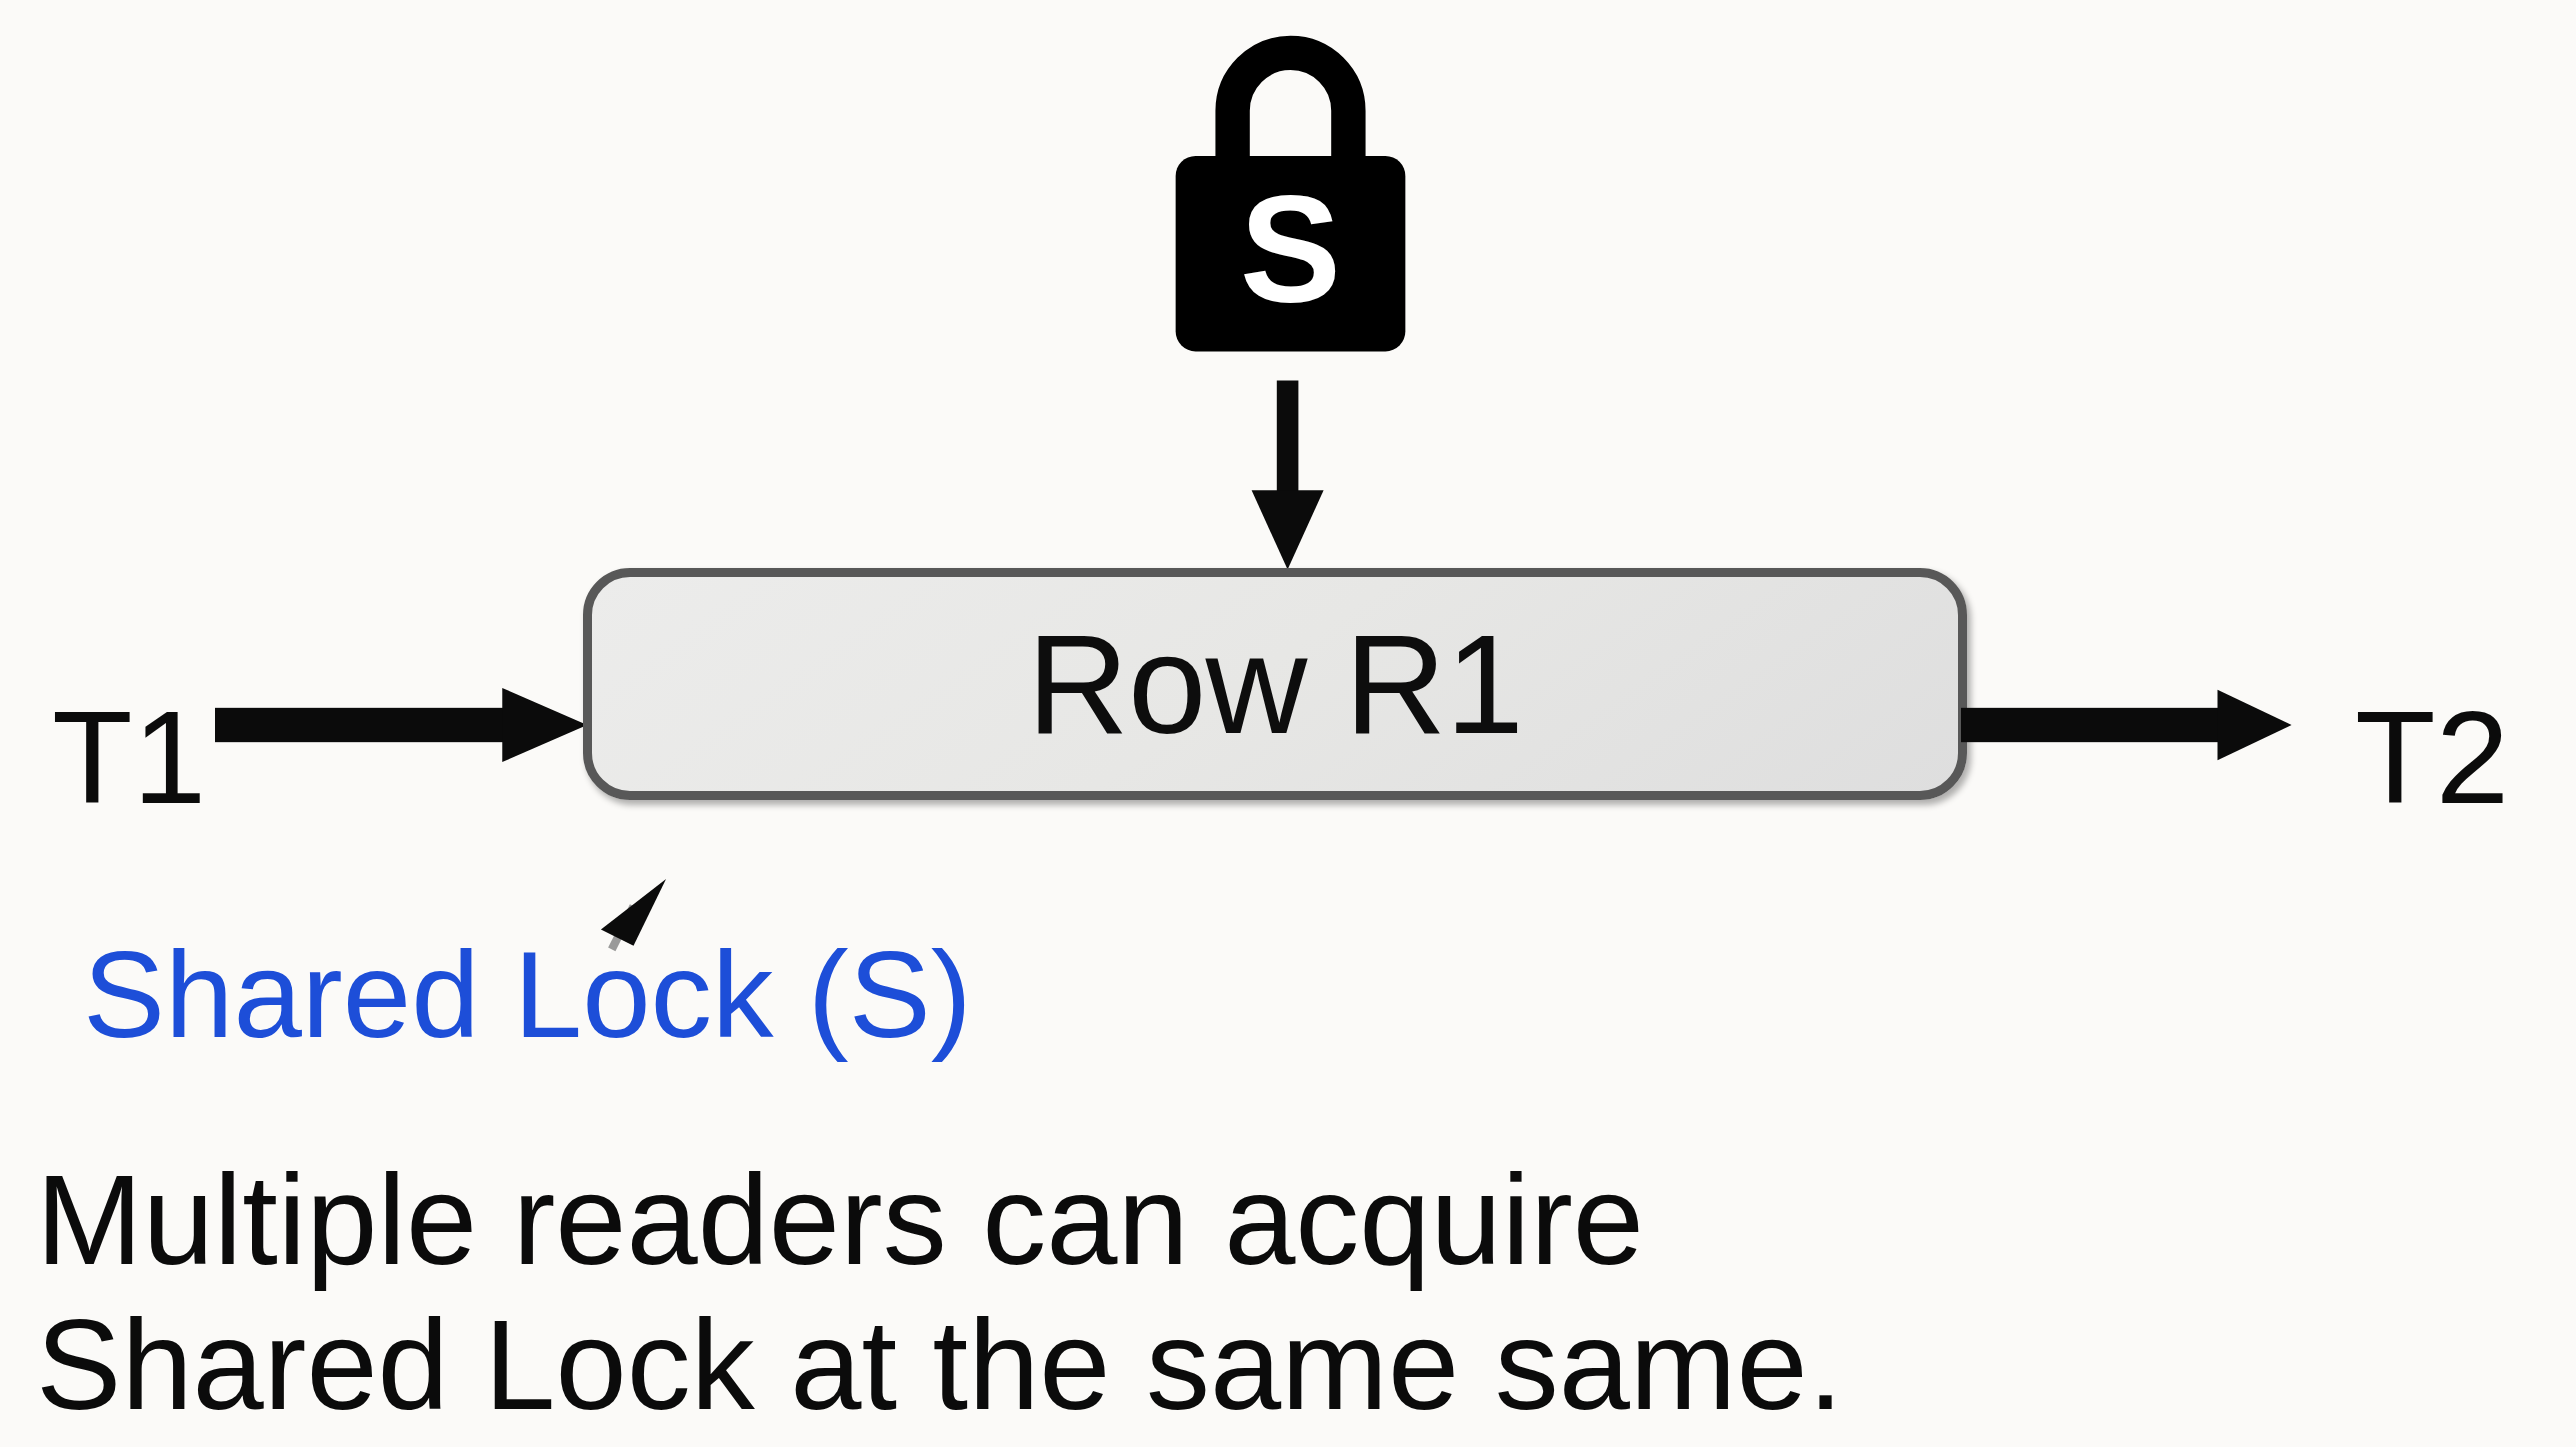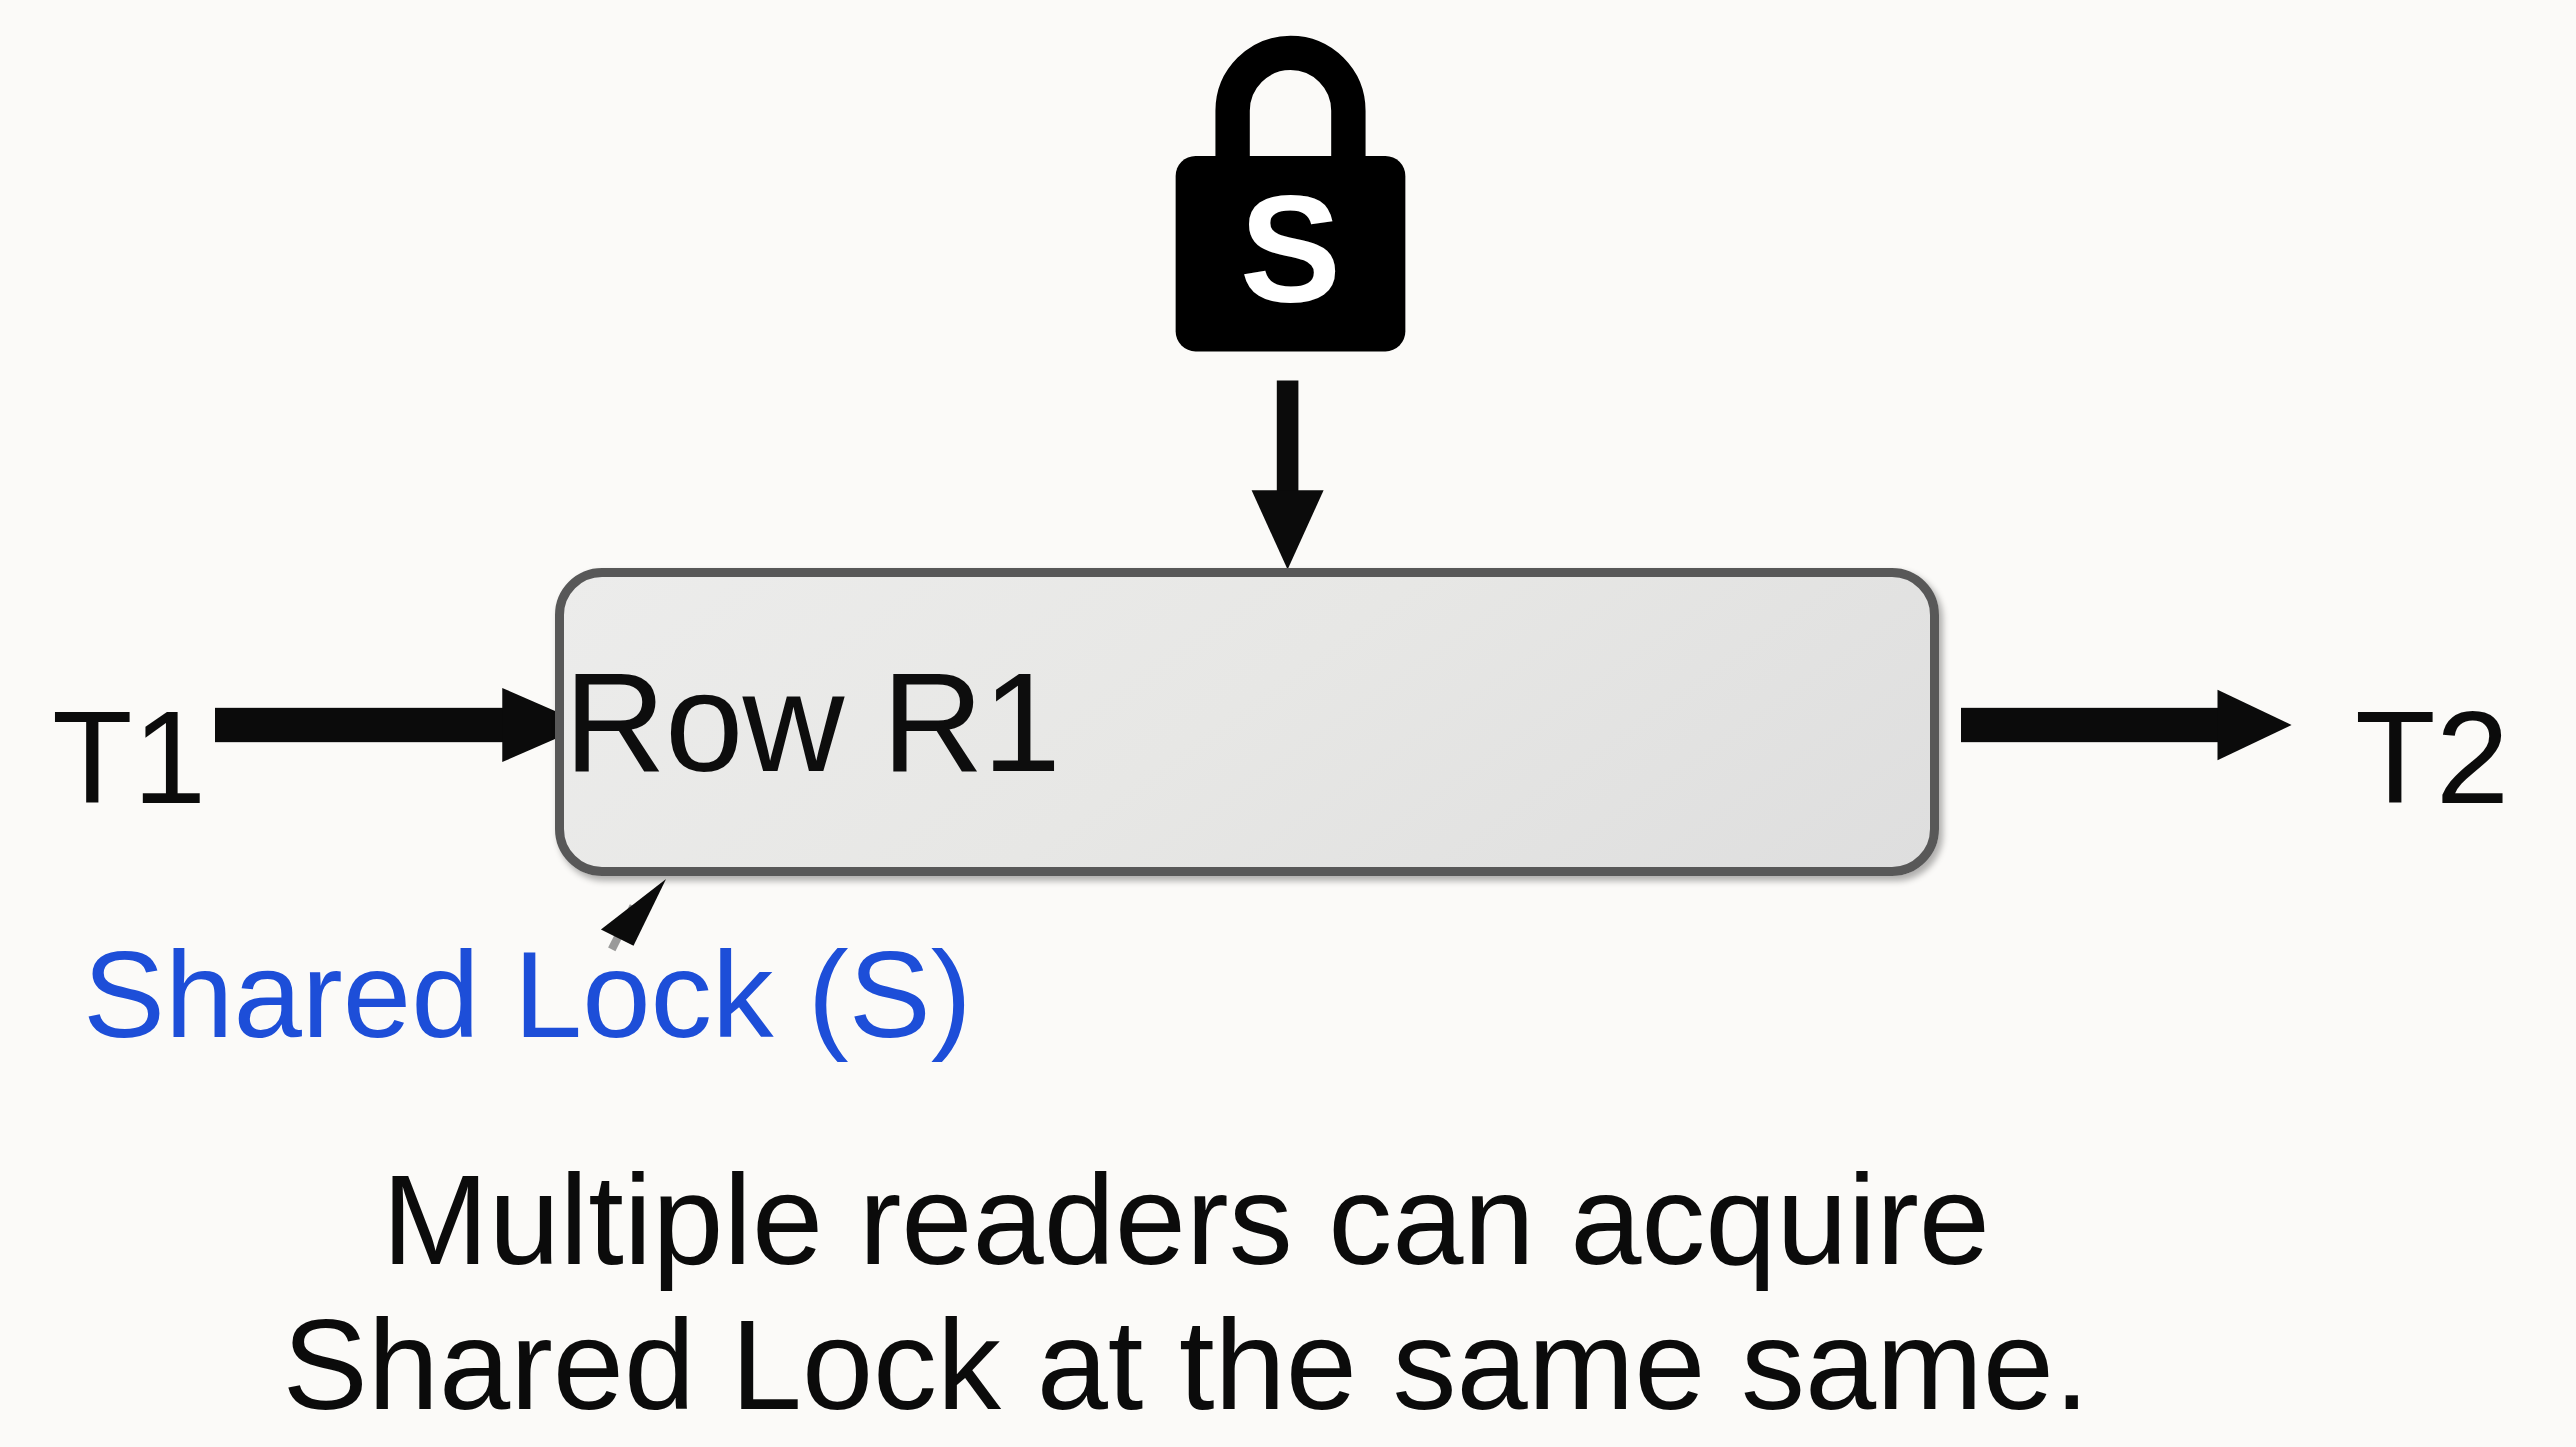--- a/index.html
+++ b/index.html
@@ -33,32 +33,32 @@
     position: absolute;
     left: 1239px;
     top: 380px;
     width: 99px;
     height: 199px;
   }
 
   
   #row-box {
     position: absolute;
-    left: 555px;
+    left: 583px;
     top: 568px;
     width: 1384px;
-    height: 308px;
+    height: 232px;
     box-sizing: border-box;
     border: 9px solid #585858;
     border-radius: 47px;
     background: linear-gradient(145deg, #ececeb 0%, #e7e7e5 48%, #dedede 100%);
     box-shadow: 3.6px 4.5px 6.3px rgba(0,0,0,0.30);
     display: flex;
     align-items: center;
-    justify-content: flex-start;
+    justify-content: center;
   }
   #row-box-label {
     font-size: 141px;
     font-weight: 400;
     letter-spacing: -0.9px;
     line-height: 1;
     color: #0d0d0d;
     white-space: nowrap;
   }
 
@@ -111,25 +111,25 @@
     white-space: nowrap;
     color: #1d4ed8;
   }
 
   
   #caption {
     position: absolute;
     left: 0;
     top: 1147px;
     width: 2372px;
-    text-align: center;
     font-size: 128px;
     line-height: 145px;
     font-weight: 400;
     color: #0b0b0b;
+    padding-left: 36px;
   }
   #caption .caption-line { display: block; white-space: nowrap; }
 </style>
 </head>
 <body>
 
 <div id="stage">
 
   <div id="lock-icon">
     <svg width="237" height="331" viewBox="0 0 262 366" xmlns="http://www.w3.org/2000/svg">

